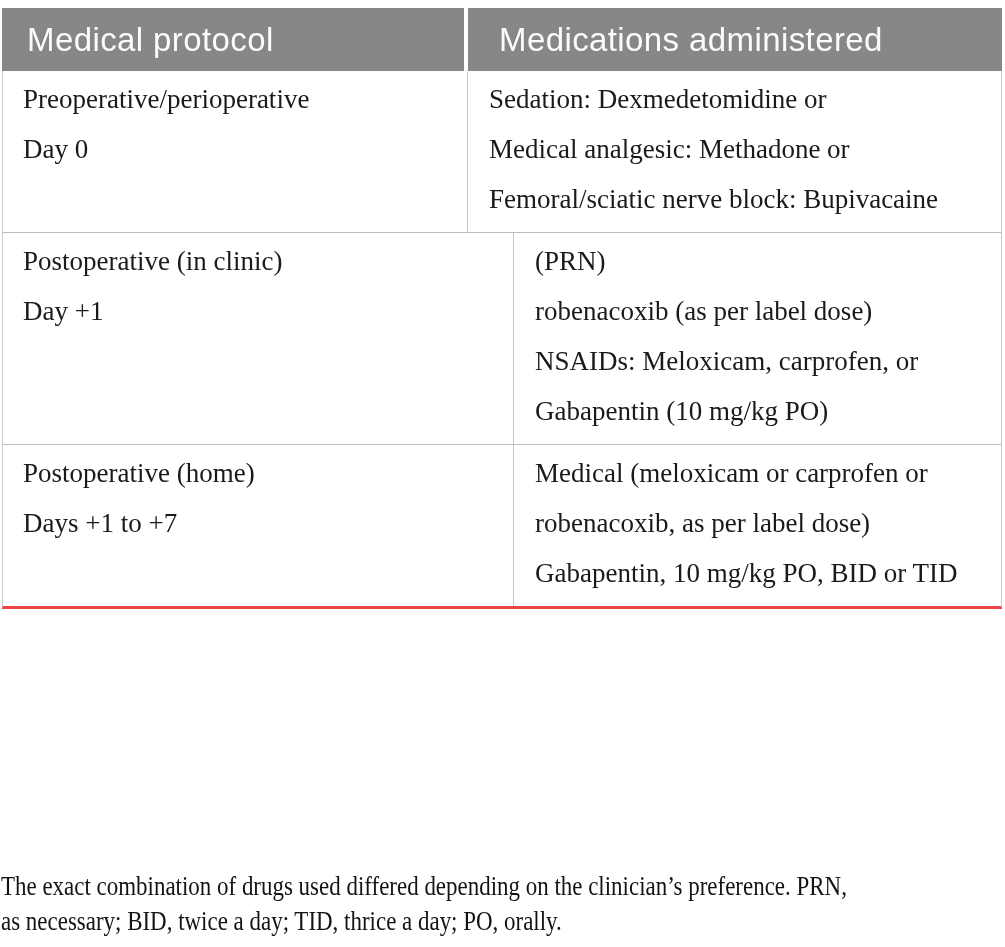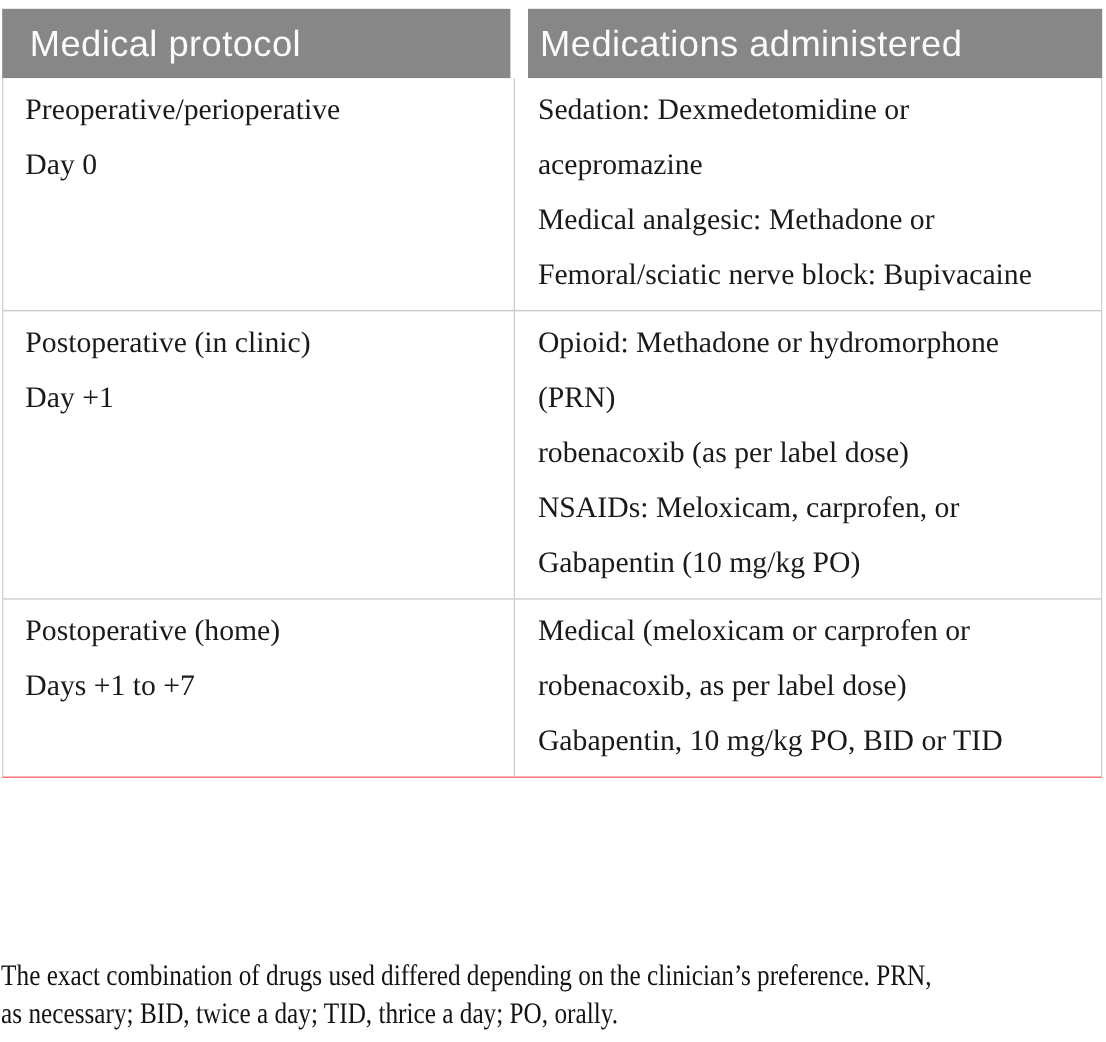--- a/index.html
+++ b/index.html
@@ -13,43 +13,43 @@
     color: #1a1a1a;
   }
   .tablewrap {
     position: absolute;
     left: 2px;
     top: 8px;
     width: 1000px;
   }
   .thead {
     display: flex;
-    gap: 16px;
+    gap: 4px;
   }
   .th {
     background: #878787;
     color: #fbfbfb;
     height: 63px;
     display: flex;
     align-items: center;
     font-family: "Liberation Sans", sans-serif;
     font-size: 33px;
     font-weight: 400;
     letter-spacing: 0.4px;
     box-sizing: border-box;
   }
   .th.c1 { width: 462px; padding-left: 25px; }
-  .th.c2 { flex: 1; padding-left: 11px; }
+  .th.c2 { flex: 1; padding-left: 31px; }
   .tbody {
     border-left: 1px solid #c9c9c9;
     border-right: 1px solid #c9c9c9;
-    border-bottom: 1px solid #ef4444;
+    border-bottom: 3px solid #ef4444;
   }
   .row { display: flex; }
-  .row + .row { border-top: 1px solid #bdbdbd; }
+  .row + .row { border-top: 1px solid #bdbdbd; gap: 46px; }
   .cell {
     box-sizing: border-box;
     padding: 3px 10px 8px 20px;
   }
   .cell.left { width: 464px; }
   .cell.right {
     flex: 1;
     border-left: 1px solid #c6c6c6;
     padding-left: 21px;
   }
@@ -87,33 +87,31 @@
 
     <div class="tbody">
 
       <div class="row">
         <div class="cell left">
             <div class="line">Preoperative/perioperative</div>
             <div class="line">Day 0</div>
           </div>
         <div class="cell right">
             <div class="line">Sedation: Dexmedetomidine or</div>
-            <div class="line">acepromazine</div>
             <div class="line">Medical analgesic: Methadone or</div>
             <div class="line">Femoral/sciatic nerve block: Bupivacaine</div>
           </div>
       </div>
 
       <div class="row">
         <div class="cell left">
             <div class="line">Postoperative (in clinic)</div>
             <div class="line">Day +1</div>
           </div>
         <div class="cell right">
-            <div class="line">Opioid: Methadone or hydromorphone</div>
             <div class="line">(PRN)</div>
             <div class="line">robenacoxib (as per label dose)</div>
             <div class="line">NSAIDs: Meloxicam, carprofen, or</div>
             <div class="line">Gabapentin (10 mg/kg PO)</div>
           </div>
       </div>
 
       <div class="row">
         <div class="cell left">
             <div class="line">Postoperative (home)</div>

